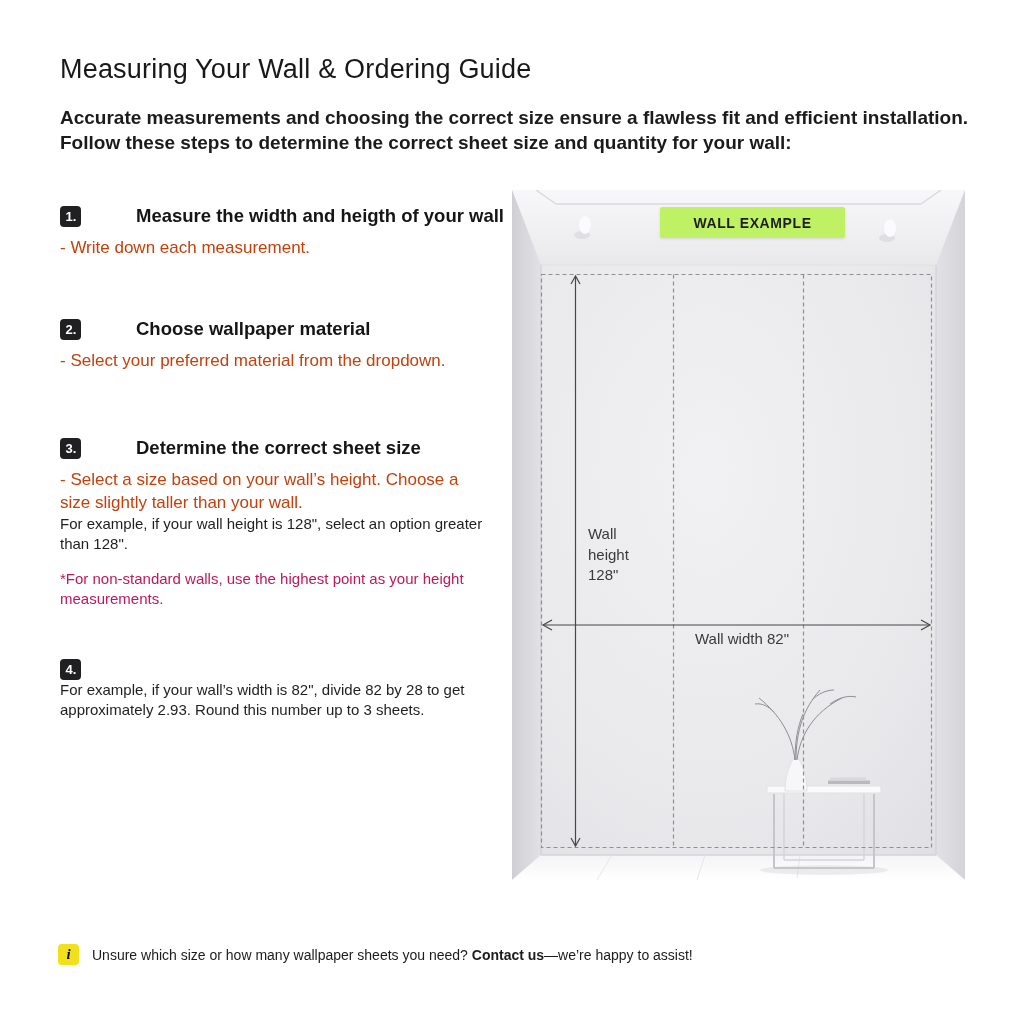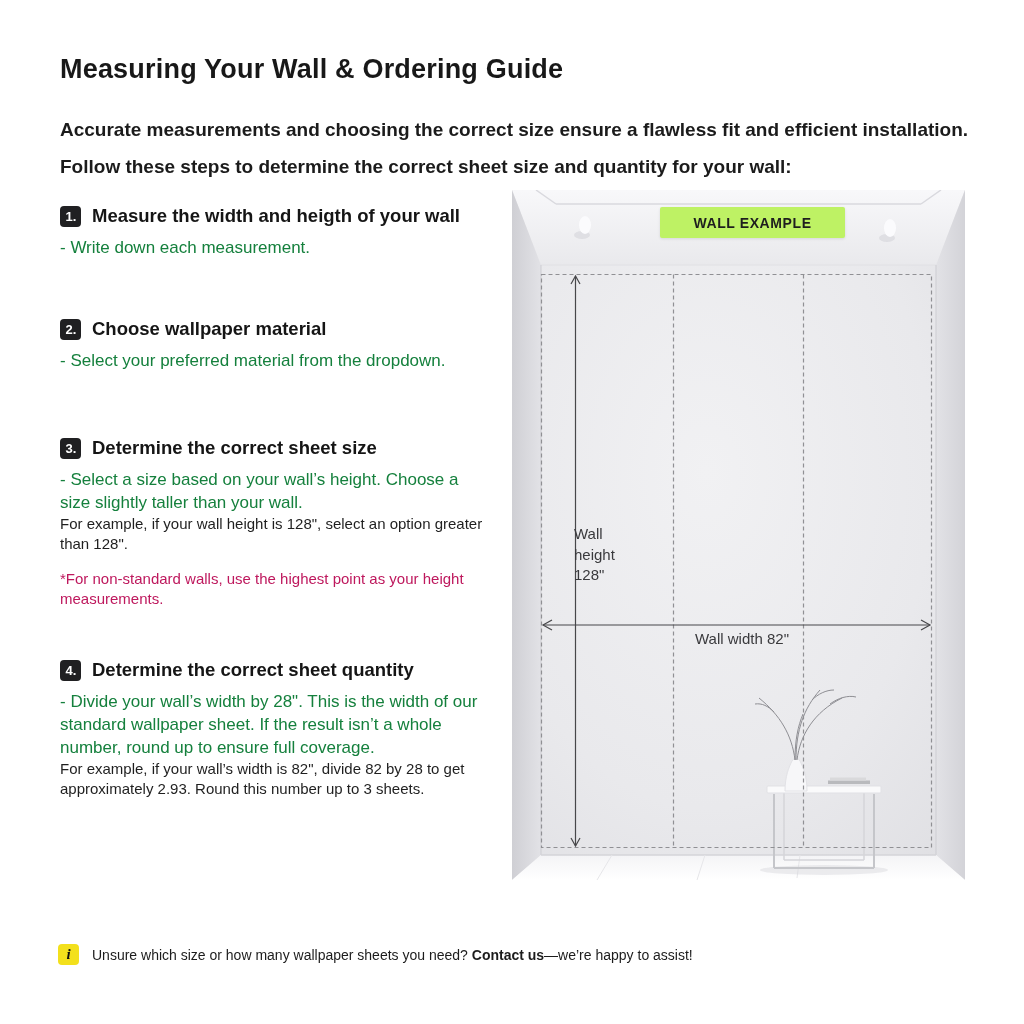--- a/index.html
+++ b/index.html
@@ -1,52 +1,52 @@
 <!DOCTYPE html>
 <html><head>
 <meta charset="utf-8">
 <style>
   * { margin:0; padding:0; box-sizing:border-box; }
   html, body { width:1024px; height:1024px; background:#ffffff;
     font-family:"Liberation Sans", sans-serif; color:#1c1c1c; }
   .page { position:relative; width:1024px; height:1024px; overflow:hidden; background:#fff; }
 
-  .title { position:absolute; left:60px; top:54px; font-size:27px; font-weight:bold;
+  .title { position:absolute; left:60px; top:54px; font-size:27px; font-weight:normal;
     color:#181818; letter-spacing:0.2px; }
 
   .intro { position:absolute; left:60px; top:106px; font-size:19px; font-weight:bold;
     line-height:24.5px; color:#1b1b1b; }
-  .intro div { white-space:nowrap;margin-top:12px; }
+  .intro div { white-space:nowrap; }
 
   .step { position:absolute; left:60px; width:445px; }
   #step1 { top:205px; } #step2 { top:318px; } #step3 { top:437px; } #step4 { top:659px; }
   .step-head { display:flex; align-items:center; gap:11px; }
   .badge { flex:0 0 auto; width:21px; height:21px; border-radius:4px; background:#202022;
     color:#ffffff; font-size:13px; font-weight:bold; display:flex; align-items:center;
     justify-content:center; padding-left:1px; }
-  .step-title { font-size:18.5px; font-weight:bold; color:#151515; }
-  .step-body { margin-top:9px; font-size:17px; line-height:23px; color:#15803d; }
+  .step-title { font-size:18.5px; font-weight:bold; color:#151515;margin-left:44px; }
+  .step-body { margin-top:9px; font-size:17px; line-height:23px; color:#c2410c; }
   .step-body div, .example div, .note div { white-space:nowrap; }
   .example { font-size:15px; line-height:19.5px; color:#1f1f1f; }
   .note { margin-top:16px; font-size:15px; line-height:19.5px; color:#be185d; }
 
   .footer { position:absolute; left:58px; top:944px; display:flex; align-items:center; gap:13px; }
   .info-icon { width:21px; height:21px; border-radius:4px; background:#f3e01c;
     font-family:"Liberation Serif", serif; font-style:italic; font-weight:bold; font-size:15px;
     color:#101010; display:flex; align-items:center; justify-content:center; }
   .footer-text { font-size:14px; color:#1c1c1c; white-space:nowrap; }
   .footer-text .bold { font-weight:bold; }
 
   .wall-example { position:absolute; left:512px; top:190px; width:453px; height:690px; }
   .wall-example svg { position:absolute; left:0; top:0; }
   .we-badge { position:absolute; left:148px; top:17px; width:185px; height:31px;
     background:#bef264; border-radius:2px; display:flex; align-items:center; justify-content:center;
     font-size:14px; font-weight:bold; letter-spacing:0.6px; color:#1e1e1e;
     box-shadow:0 1px 3px rgba(0,0,0,0.10); }
-  .we-height-label { position:absolute; left:62px; top:334px; font-size:15px;
+  .we-height-label { position:absolute; left:76px; top:334px; font-size:15px;
     line-height:20.5px; color:#3a3a3d; }
   .we-width-label { position:absolute; left:145px; top:440px; width:170px; text-align:center;
     font-size:15px; color:#3a3a3d; white-space:nowrap; }
 </style>
 </head>
 <body>
 
 <div class="page">
 
   <div class="title">Measuring Your Wall &amp; Ordering Guide</div>
@@ -91,26 +91,20 @@
     </div>
     <div class="note">
       <div>*For non-standard walls, use the highest point as your height</div>
       <div>measurements.</div>
     </div>
   </div>
 
   <div class="step" id="step4">
     <div class="step-head">
       <div class="badge">4.</div>
-      <div class="step-title">Determine the correct sheet quantity</div>
-    </div>
-    <div class="step-body">
-      <div>- Divide your wall’s width by 28". This is the width of our</div>
-      <div>standard wallpaper sheet. If the result isn’t a whole</div>
-      <div>number, round up to ensure full coverage.</div>
     </div>
     <div class="example">
       <div>For example, if your wall’s width is 82", divide 82 by 28 to get</div>
       <div>approximately 2.93. Round this number up to 3 sheets.</div>
     </div>
   </div>
 
   <div class="wall-example">
     <svg width="453" height="690" viewBox="0 0 453 690">
       <defs>

